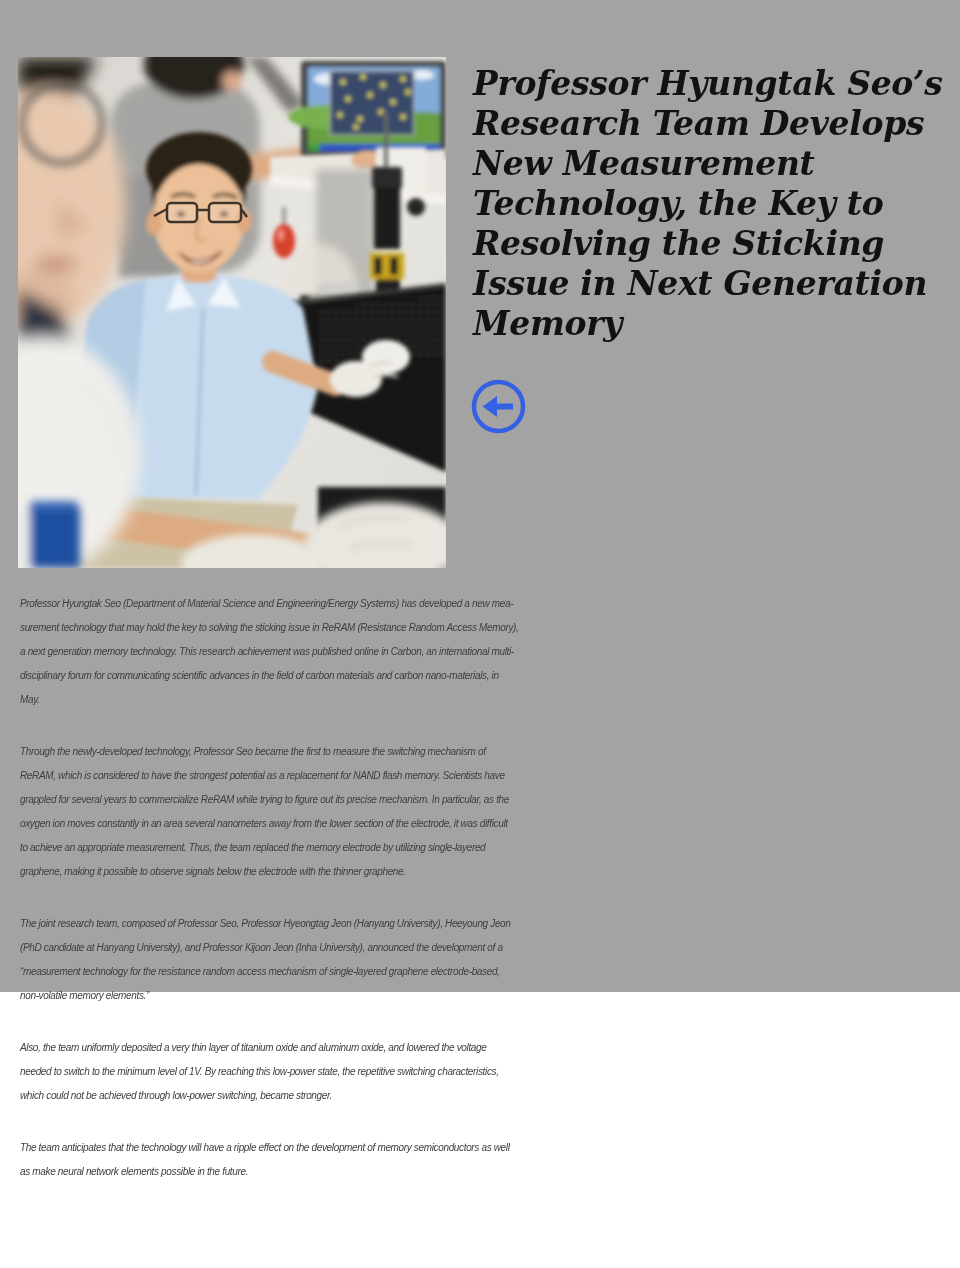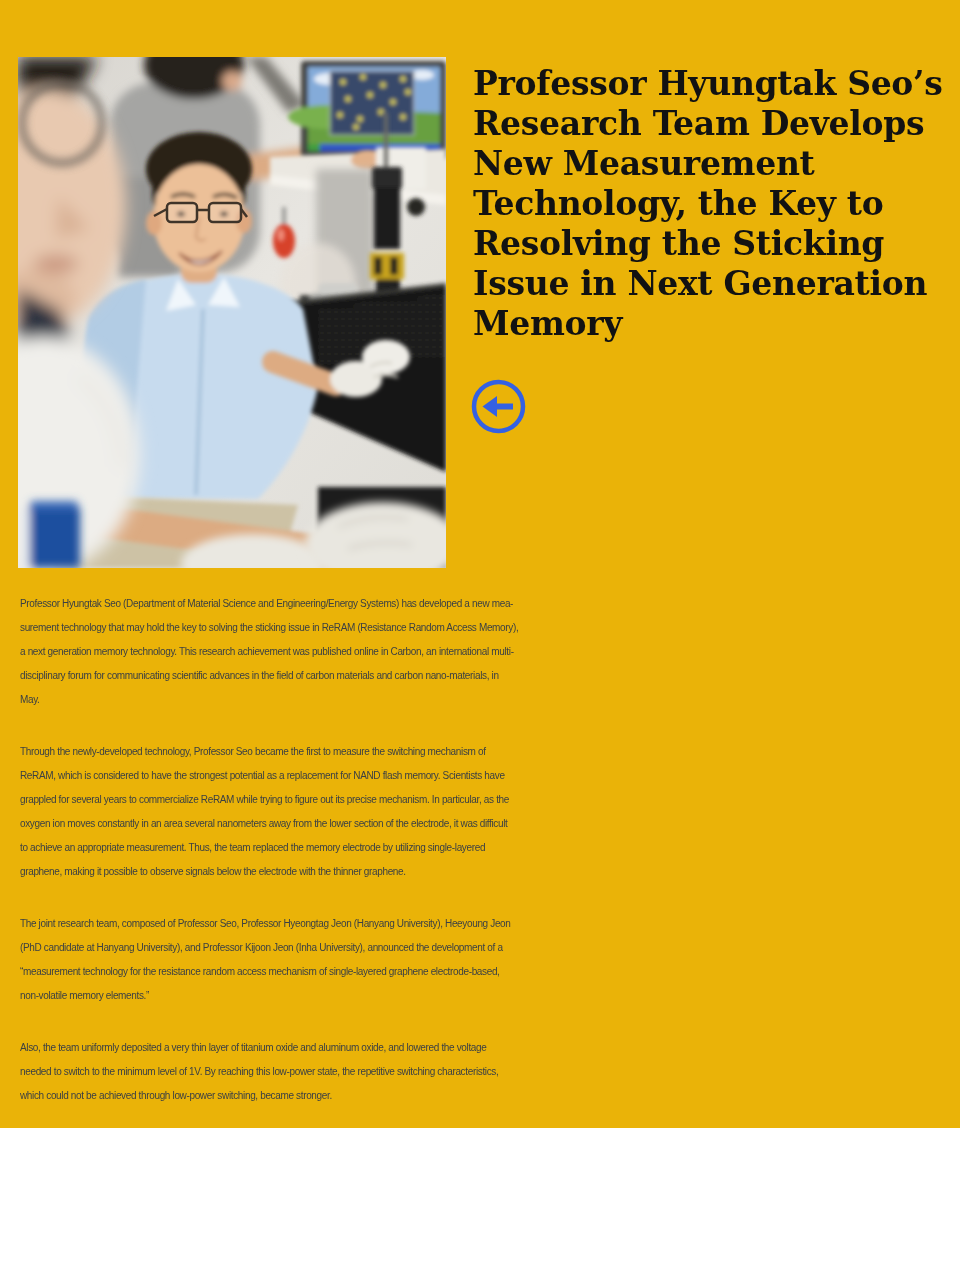--- a/index.html
+++ b/index.html
@@ -1,17 +1,17 @@
 <!DOCTYPE html>
 <html><head>
 <meta charset="utf-8">
 <style>
   html,body{margin:0;padding:0;background:#ffffff;}
   body{width:960px;height:1268px;position:relative;font-family:"Liberation Sans",sans-serif;overflow:hidden;}
-  .page{position:relative;width:960px;height:1128px;background:#eab308;}
+  .page{position:relative;width:960px;height:992px;background:#a3a3a3;font-style:italic;}
 
   figure.hero{position:absolute;left:18px;top:57px;width:428px;height:511px;margin:0;padding:0;}
   figure.hero svg{display:block;width:100%;height:100%;}
 
   h1.headline{
     position:absolute;left:473px;top:64px;width:472px;margin:0;
     font-family:"DejaVu Serif","Liberation Serif",serif;
     font-weight:700;font-size:33px;line-height:40px;color:#121212;
     letter-spacing:-0.3px;white-space:pre-line;
   }
@@ -227,15 +227,17 @@
 oxygen ion moves constantly in an area several nanometers away from the lower section of the electrode, it was difficult
 to achieve an appropriate measurement. Thus, the team replaced the memory electrode by utilizing single-layered
 graphene, making it possible to observe signals below the electrode with the thinner graphene.</p>
     <p>The joint research team, composed of Professor Seo, Professor Hyeongtag Jeon (Hanyang University), Heeyoung Jeon
 (PhD candidate at Hanyang University), and Professor Kijoon Jeon (Inha University), announced the development of a
 “measurement technology for the resistance random access mechanism of single-layered graphene electrode-based,
 non-volatile memory elements.”</p>
     <p>Also, the team uniformly deposited a very thin layer of titanium oxide and aluminum oxide, and lowered the voltage
 needed to switch to the minimum level of 1V. By reaching this low-power state, the repetitive switching characteristics,
 which could not be achieved through low-power switching, became stronger.</p>
+    <p>The team anticipates that the technology will have a ripple effect on the development of memory semiconductors as well
+as make neural network elements possible in the future.</p>
   </section>
 
 </main>
 
 </body></html>

